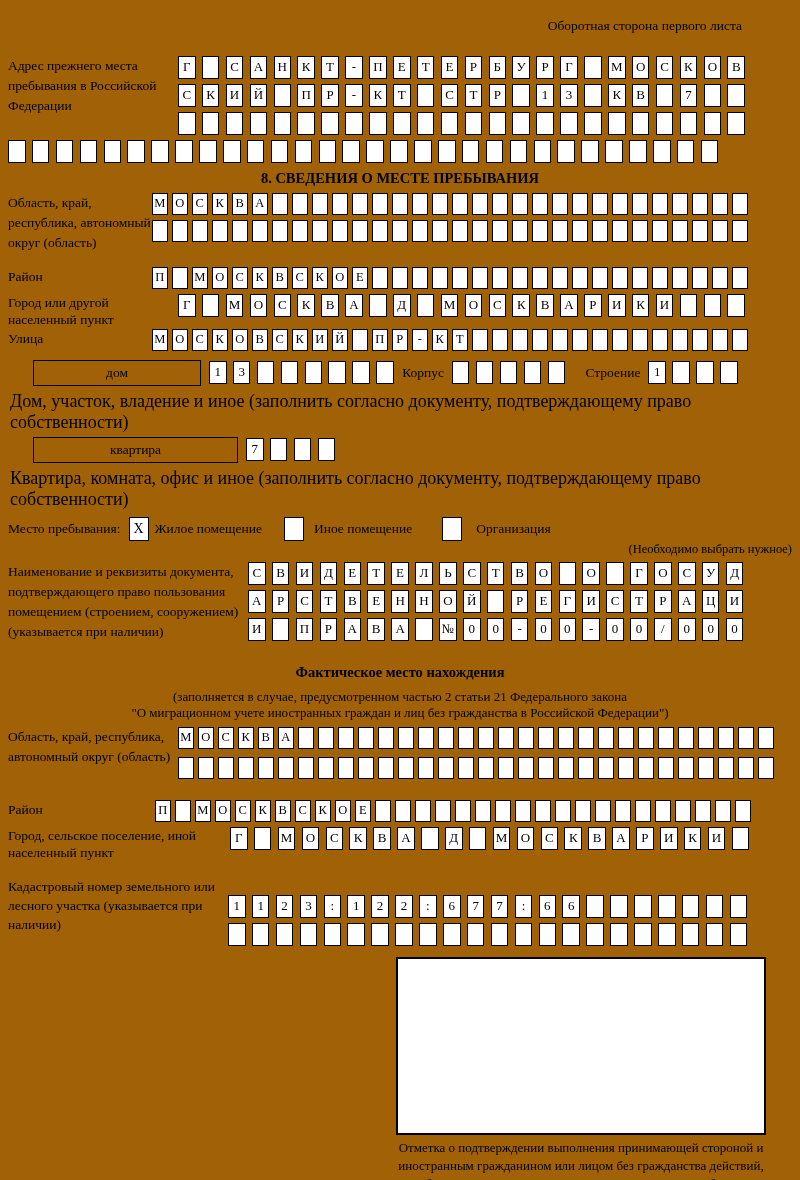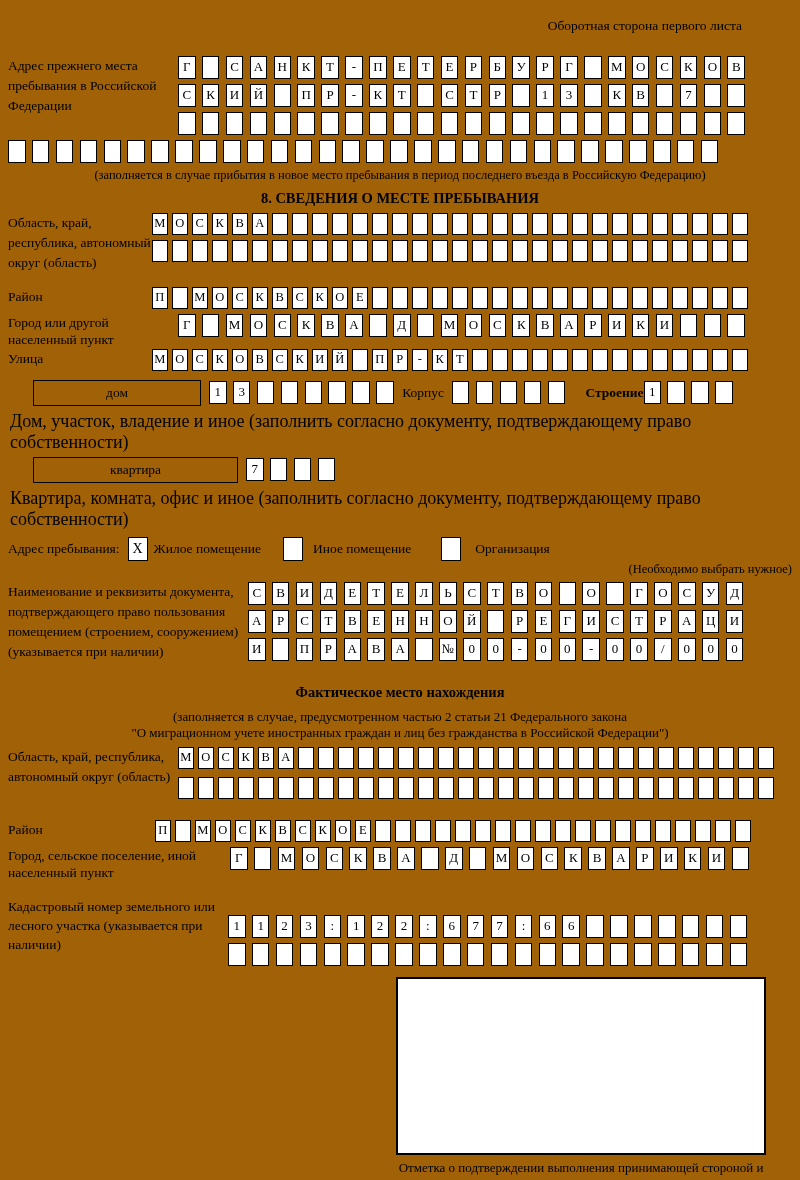--- a/index.html
+++ b/index.html
@@ -39,21 +39,20 @@
 
   <div class="frow" style="margin-top:22px;">
     <div class="lbl" style="width:170px;">Адрес прежнего места пребывания в Российской Федерации</div>
     <div>
       <div class="boxline md"><span class="cbox">Г</span><span class="cbox"></span><span class="cbox">С</span><span class="cbox">А</span><span class="cbox">Н</span><span class="cbox">К</span><span class="cbox">Т</span><span class="cbox">-</span><span class="cbox">П</span><span class="cbox">Е</span><span class="cbox">Т</span><span class="cbox">Е</span><span class="cbox">Р</span><span class="cbox">Б</span><span class="cbox">У</span><span class="cbox">Р</span><span class="cbox">Г</span><span class="cbox"></span><span class="cbox">М</span><span class="cbox">О</span><span class="cbox">С</span><span class="cbox">К</span><span class="cbox">О</span><span class="cbox">В</span></div>
       <div class="boxline md"><span class="cbox">С</span><span class="cbox">К</span><span class="cbox">И</span><span class="cbox">Й</span><span class="cbox"></span><span class="cbox">П</span><span class="cbox">Р</span><span class="cbox">-</span><span class="cbox">К</span><span class="cbox">Т</span><span class="cbox"></span><span class="cbox">С</span><span class="cbox">Т</span><span class="cbox">Р</span><span class="cbox"></span><span class="cbox">1</span><span class="cbox">3</span><span class="cbox"></span><span class="cbox">К</span><span class="cbox">В</span><span class="cbox"></span><span class="cbox">7</span><span class="cbox"></span><span class="cbox"></span></div>
       <div class="boxline md"><span class="cbox"></span><span class="cbox"></span><span class="cbox"></span><span class="cbox"></span><span class="cbox"></span><span class="cbox"></span><span class="cbox"></span><span class="cbox"></span><span class="cbox"></span><span class="cbox"></span><span class="cbox"></span><span class="cbox"></span><span class="cbox"></span><span class="cbox"></span><span class="cbox"></span><span class="cbox"></span><span class="cbox"></span><span class="cbox"></span><span class="cbox"></span><span class="cbox"></span><span class="cbox"></span><span class="cbox"></span><span class="cbox"></span><span class="cbox"></span></div>
     </div>
   </div>
   <div class="boxline md" style="margin-top:0;"><span class="cbox"></span><span class="cbox"></span><span class="cbox"></span><span class="cbox"></span><span class="cbox"></span><span class="cbox"></span><span class="cbox"></span><span class="cbox"></span><span class="cbox"></span><span class="cbox"></span><span class="cbox"></span><span class="cbox"></span><span class="cbox"></span><span class="cbox"></span><span class="cbox"></span><span class="cbox"></span><span class="cbox"></span><span class="cbox"></span><span class="cbox"></span><span class="cbox"></span><span class="cbox"></span><span class="cbox"></span><span class="cbox"></span><span class="cbox"></span><span class="cbox"></span><span class="cbox"></span><span class="cbox"></span><span class="cbox"></span><span class="cbox"></span><span class="cbox"></span></div>
-  <div class="note-center">(заполняется в случае прибытия в новое место пребывания в период последнего въезда в Российскую Федерацию)</div>
 
   <div class="sec-title" style="margin-top:7px;">8. СВЕДЕНИЯ О МЕСТЕ ПРЕБЫВАНИЯ</div>
 
   <div class="frow" style="margin-top:6px;">
     <div class="lbl" style="width:144px;">Область, край, республика, автономный округ (область)</div>
     <div>
       <div class="boxline sm"><span class="cbox">М</span><span class="cbox">О</span><span class="cbox">С</span><span class="cbox">К</span><span class="cbox">В</span><span class="cbox">А</span><span class="cbox"></span><span class="cbox"></span><span class="cbox"></span><span class="cbox"></span><span class="cbox"></span><span class="cbox"></span><span class="cbox"></span><span class="cbox"></span><span class="cbox"></span><span class="cbox"></span><span class="cbox"></span><span class="cbox"></span><span class="cbox"></span><span class="cbox"></span><span class="cbox"></span><span class="cbox"></span><span class="cbox"></span><span class="cbox"></span><span class="cbox"></span><span class="cbox"></span><span class="cbox"></span><span class="cbox"></span><span class="cbox"></span><span class="cbox"></span></div>
       <div class="boxline sm"><span class="cbox"></span><span class="cbox"></span><span class="cbox"></span><span class="cbox"></span><span class="cbox"></span><span class="cbox"></span><span class="cbox"></span><span class="cbox"></span><span class="cbox"></span><span class="cbox"></span><span class="cbox"></span><span class="cbox"></span><span class="cbox"></span><span class="cbox"></span><span class="cbox"></span><span class="cbox"></span><span class="cbox"></span><span class="cbox"></span><span class="cbox"></span><span class="cbox"></span><span class="cbox"></span><span class="cbox"></span><span class="cbox"></span><span class="cbox"></span><span class="cbox"></span><span class="cbox"></span><span class="cbox"></span><span class="cbox"></span><span class="cbox"></span><span class="cbox"></span></div>
     </div>
   </div>
@@ -71,33 +70,33 @@
   <div class="frow" style="margin-top:1px;">
     <div class="lbl" style="width:144px;">Улица</div>
     <div class="boxline sm"><span class="cbox">М</span><span class="cbox">О</span><span class="cbox">С</span><span class="cbox">К</span><span class="cbox">О</span><span class="cbox">В</span><span class="cbox">С</span><span class="cbox">К</span><span class="cbox">И</span><span class="cbox">Й</span><span class="cbox"></span><span class="cbox">П</span><span class="cbox">Р</span><span class="cbox">-</span><span class="cbox">К</span><span class="cbox">Т</span><span class="cbox"></span><span class="cbox"></span><span class="cbox"></span><span class="cbox"></span><span class="cbox"></span><span class="cbox"></span><span class="cbox"></span><span class="cbox"></span><span class="cbox"></span><span class="cbox"></span><span class="cbox"></span><span class="cbox"></span><span class="cbox"></span><span class="cbox"></span></div>
   </div>
 
   <div class="frow" style="margin-top:4px;margin-left:25px;">
     <div class="fieldbox" style="width:168px;">дом</div>
     <div class="boxline md" style="margin-left:8px;margin-top:1px;"><span class="cbox">1</span><span class="cbox">3</span><span class="cbox"></span><span class="cbox"></span><span class="cbox"></span><span class="cbox"></span><span class="cbox"></span><span class="cbox"></span></div>
     <div class="inline-lbl" style="margin:0 8px 0 2px;">Корпус</div>
     <div class="boxline md" style="margin-top:1px;"><span class="cbox"></span><span class="cbox"></span><span class="cbox"></span><span class="cbox"></span><span class="cbox"></span></div>
-    <div class="inline-lbl" style="margin:0 0 0 14px;font-weight:bold;">Строение</div>
+    <div class="inline-lbl" style="margin:0 8px 0 14px;">Строение</div>
     <div class="boxline md" style="margin-top:1px;"><span class="cbox">1</span><span class="cbox"></span><span class="cbox"></span><span class="cbox"></span></div>
   </div>
   <div class="caption">Дом, участок, владение и иное (заполнить согласно документу, подтверждающему право собственности)</div>
 
   <div class="frow" style="margin-top:4px;margin-left:25px;">
     <div class="fieldbox" style="width:205px;">квартира</div>
     <div class="boxline md" style="margin-left:8px;margin-top:1px;"><span class="cbox">7</span><span class="cbox"></span><span class="cbox"></span><span class="cbox"></span></div>
   </div>
   <div class="caption">Квартира, комната, офис и иное (заполнить согласно документу, подтверждающему право собственности)</div>
 
   <div class="frow" style="margin-top:6px;">
-    <div class="inline-lbl">Адрес пребывания:</div>
+    <div class="inline-lbl">Место пребывания:</div>
     <div class="boxline cb" style="margin:1px 6px 0 8px;"><span class="cbox">X</span></div>
     <div class="inline-lbl">Жилое помещение</div>
     <div class="boxline cb" style="margin:1px 10px 0 22px;"><span class="cbox"></span></div>
     <div class="inline-lbl">Иное помещение</div>
     <div class="boxline cb" style="margin:1px 14px 0 30px;"><span class="cbox"></span></div>
     <div class="inline-lbl">Организация</div>
   </div>
   <div class="note-center" style="text-align:right;margin-left:160px;">(Необходимо выбрать нужное)</div>
 
   <div class="frow" style="margin-top:5px;">

